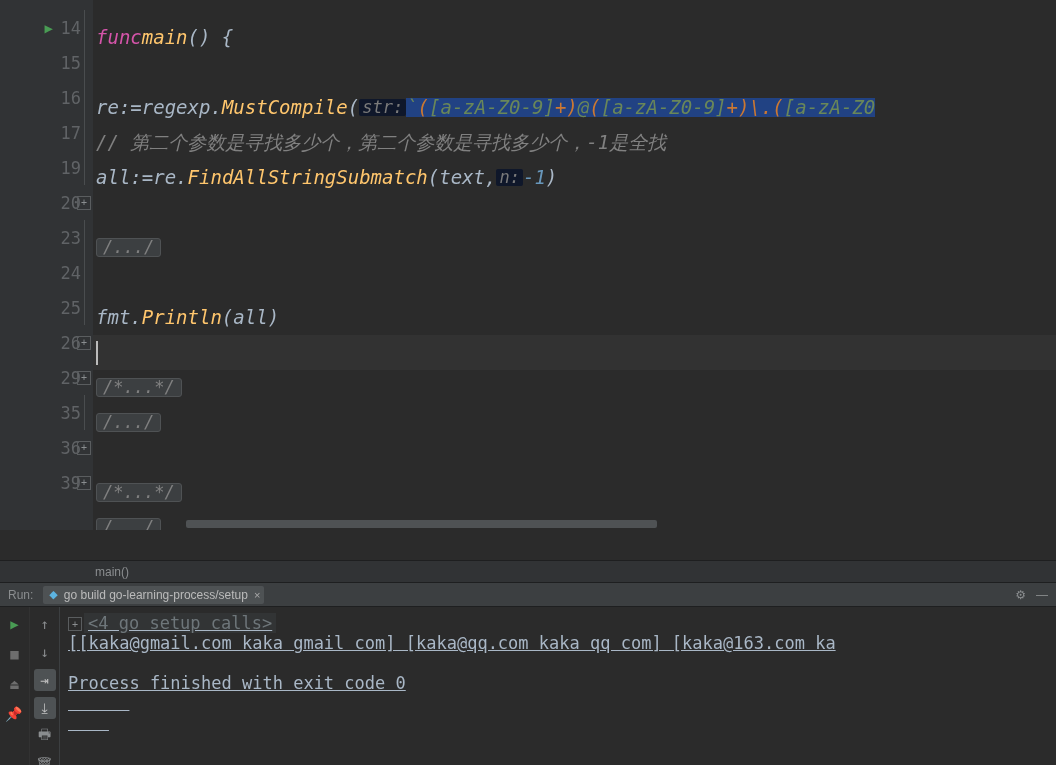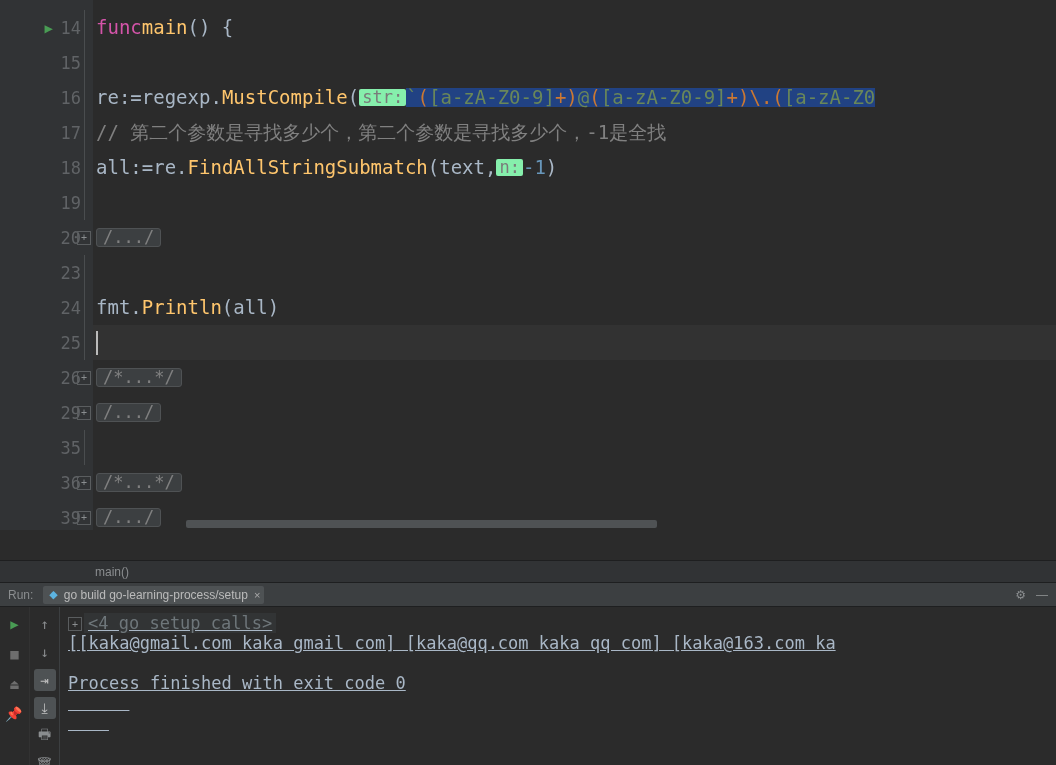--- a/index.html
+++ b/index.html
@@ -61,26 +61,27 @@
   .fold-line {
     position: absolute;
     right: 8px;
     top: 0;
     bottom: 0;
     width: 1px;
     background: #4a4d4f;
   }
   .code-area {
     flex: 1;
-    padding-top: 10px;
+    padding-top: 20px;
     background: #2b2b2b;
     font-size: 19px;
     line-height: 1;
     overflow: hidden;
     position: relative;
+    font-style: italic;
   }
   .code-line {
     height: 35px;
     display: flex;
     align-items: center;
     white-space: pre;
     padding-left: 3px;
   }
   .code-line.current {
     background: #323232;
@@ -90,21 +91,21 @@
     width:2px;
     height:24px;
     background:#bbbbbb;
     vertical-align:middle;
   }
   .fn { color: #ffc66d; }
   .def { color: #d454a9; font-weight: normal; }
   .pkg { color: #a9b7c6; }
   .str { color: #6a8759; }
   .cmt { color: #808080; }
-  .paramhint { color: #7a7a7a; background: #86efac; padding: 0 3px; border-radius: 2px; font-size: 17px;}
+  .paramhint { color: #7a7a7a; background: #0f172a; padding: 0 3px; border-radius: 2px; font-size: 17px;}
   .num { color: #6897bb; }
   .ident { color: #a9b7c6; }
   .punct { color: #a9b7c6; }
   .operator { color: #a9b7c6; }
   .folded-block {
     background: #3c3f41;
     color: #808080;
     padding: 0 6px;
     border: 1px solid #4f5254;
     border-radius: 3px;
@@ -240,24 +241,20 @@
       </div>
     <div class="gutter-row">
         <span class="line-num">16</span>
         <div class="fold-line"></div>
       </div>
     <div class="gutter-row">
         <span class="line-num">17</span>
         <div class="fold-line"></div>
       </div>
     <div class="gutter-row">
-        <span class="line-num">18</span>
-        <div class="fold-line"></div>
-      </div>
-    <div class="gutter-row">
         <span class="line-num">19</span>
         <div class="fold-line"></div>
       </div>
     <div class="gutter-row">
         <span class="line-num">20</span>
         <span class="fold-icon">+</span>
       </div>
     <div class="gutter-row">
         <span class="line-num">23</span>
         <div class="fold-line"></div>

